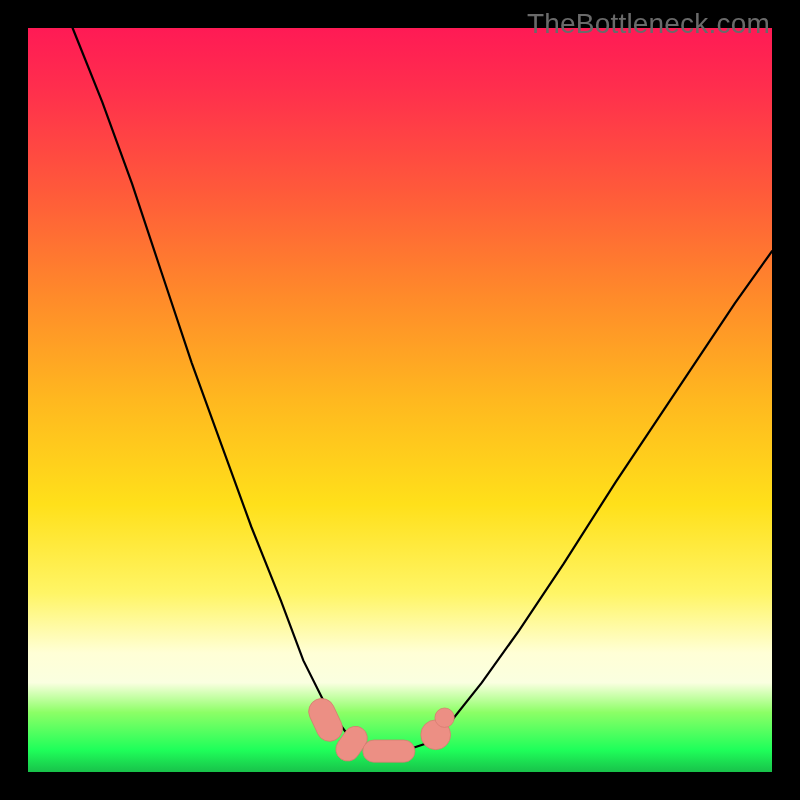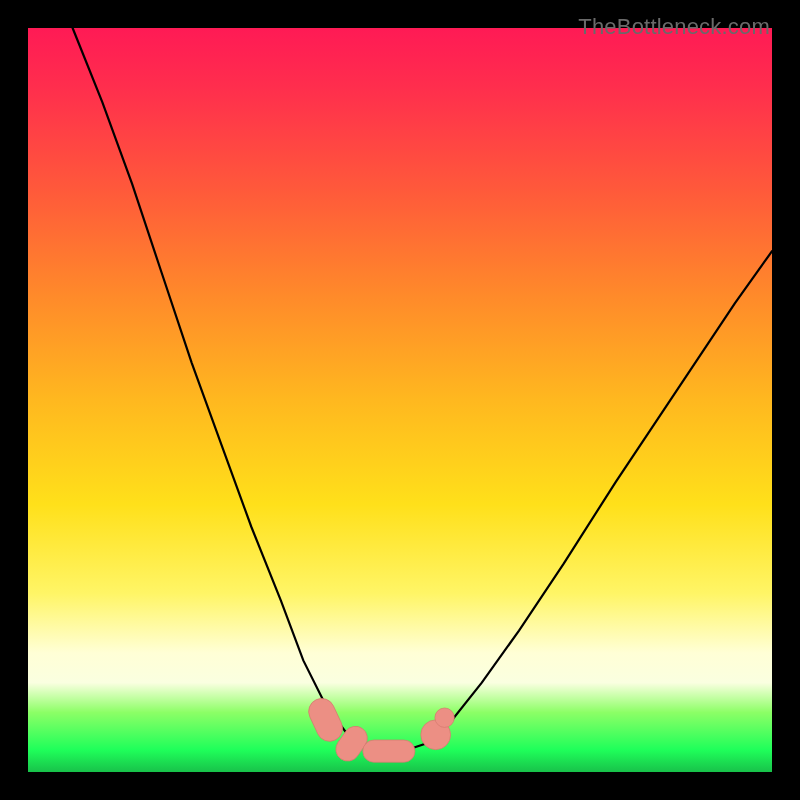--- a/index.html
+++ b/index.html
@@ -35,24 +35,24 @@
       #fff566 76%,
       #ffffd6 84%,
       #faffe0 88%,
       #8cff66 92%,
       #1fff5a 97%,
       #18c24a 100%
     );
   }
   .attribution {
     position: absolute;
-    top: 14px;
+    top: 8px;
     right: 30px;
     color: #6a6a6a;
-    font-size: 22px;
+    font-size: 28px;
     font-weight: 500;
     letter-spacing: 0.2px;
     user-select: none;
   }
   svg.curve {
     position: absolute;
     left: 0;
     top: 0;
     width: 744px;
     height: 744px;

